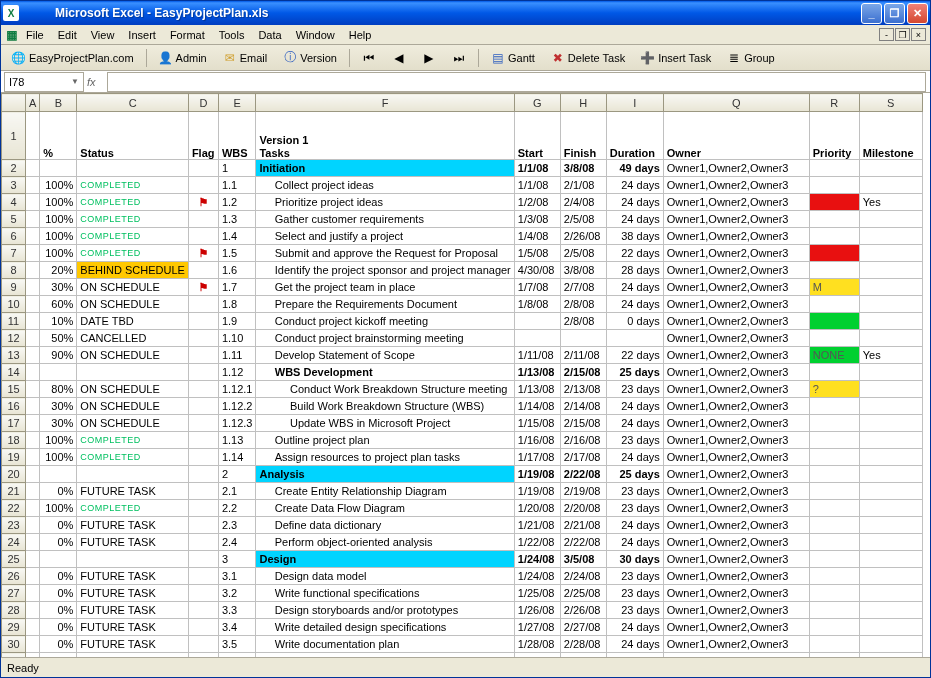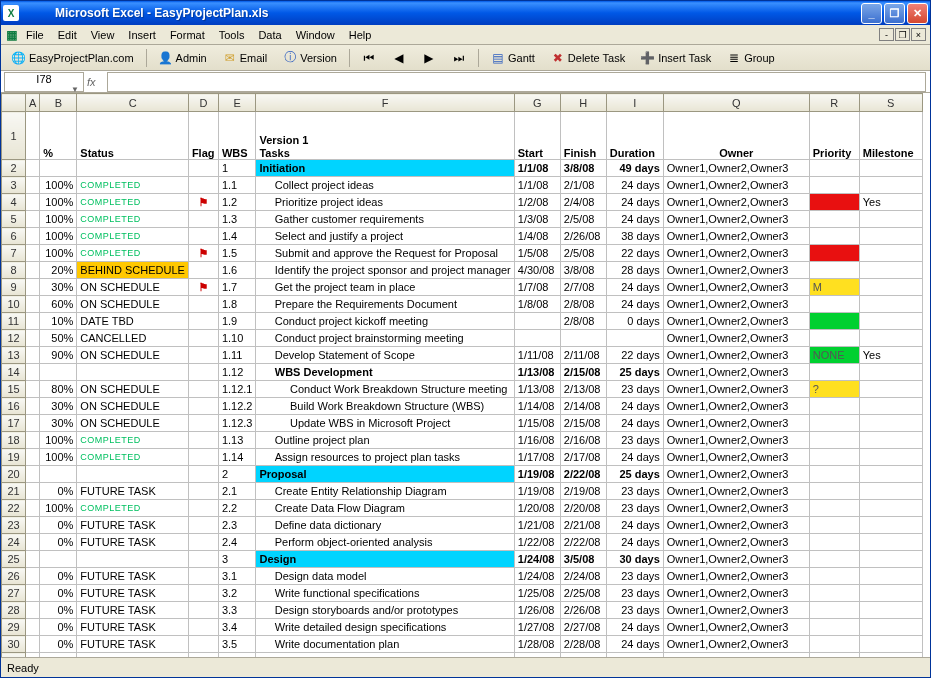--- a/index.html
+++ b/index.html
@@ -13,21 +13,21 @@
 .win-btn.close { background:linear-gradient(to bottom,#f08178,#d4472f); }
 .menubar { height:20px; background:#ece9d8; display:flex; align-items:center; padding:0 4px; gap:0; border-bottom:1px solid #aca899; }
 .menu-item { padding:2px 7px; cursor:pointer; }
 .mdi-btns { margin-left:auto; display:flex; gap:1px; }
 .mdi-btn { width:15px; height:13px; border:1px solid #808080; background:#ece9d8; font-size:9px; display:flex; align-items:center; justify-content:center; cursor:pointer; }
 .toolbar { height:26px; background:linear-gradient(to bottom,#efecdd,#e3dfcb); display:flex; align-items:center; padding:0 4px; gap:2px; border-bottom:1px solid #aca899; }
 .tb-btn { height:22px; padding:0 6px; display:flex; align-items:center; gap:3px; cursor:pointer; border:1px solid transparent; border-radius:3px; }
 .tb-sep { width:1px; height:18px; background:#aca899; margin:0 3px; }
 .ico { width:14px; height:14px; display:flex; align-items:center; justify-content:center; font-size:12px; }
 .formula-bar { height:22px; background:#fff; display:flex; align-items:center; border-bottom:1px solid #aca899; }
-.name-box { width:80px; height:20px; border:1px solid #aca899; margin:0 3px; padding:0 4px; display:flex; align-items:center; background:#fff;flex-direction:column; }
+.name-box { width:80px; height:20px; border:1px solid #aca899; margin:0 3px; padding:0 4px; display:flex; align-items:center; background:#fff; }
 .name-box .dd { margin-left:auto; color:#666; font-size:8px; }
 .fx-ico { width:20px; font-style:italic; color:#666; cursor:pointer; }
 .formula-input { flex:1; height:20px; border:1px solid #aca899; margin-right:4px; background:#fff; }
 .grid { flex:1; overflow:auto; background:#fff; position:relative; }
 table { border-collapse:collapse; table-layout:fixed; }
 th,td { border:1px solid #c0c0c0; height:17px; padding:0 3px; overflow:hidden; white-space:nowrap; text-overflow:clip; }
 th { background:linear-gradient(to bottom,#f8f8f4,#e8e5d4); font-weight:normal; text-align:center; color:#333; position:sticky; border-color:#9b9781; }
 thead th { top:0; z-index:3; height:18px; }
 tbody th { left:0; z-index:2; width:24px; text-align:center; }
 .corner { position:sticky; left:0; top:0; z-index:4; width:24px; }
@@ -181,21 +181,21 @@
             <td class="hdr" style="vertical-align: bottom;">%</td>
             <td class="hdr" style="vertical-align: bottom;">Status</td>
             <td class="hdr" style="vertical-align: bottom;">Flag</td>
             <td class="hdr" style="vertical-align: bottom;">WBS</td>
             <td style="height:48px;vertical-align:bottom">
               <div style="position:relative"><div style="position:absolute;bottom:13px;left:0;font-weight:bold">Version 1</div><b>Tasks</b></div>
             </td>
             <td class="hdr" style="vertical-align: bottom;">Start</td>
             <td class="hdr" style="vertical-align: bottom;">Finish</td>
             <td class="hdr" style="vertical-align: bottom;">Duration</td>
-            <td class="hdr" style="vertical-align: bottom; text-align: center;">Owner</td>
+            <td class="hdr" style="vertical-align: bottom;">Owner</td>
             <td class="hdr" style="vertical-align: bottom;">Priority</td>
             <td class="hdr" style="vertical-align: bottom;">Milestone</td>
           </tr>
           <tr>
             <th>2</th>
             <td></td>
             <td class="pct"></td>
             <td></td>
             <td></td>
             <td>1</td>
@@ -462,21 +462,21 @@
             <td></td>
             <td></td>
           </tr>
           <tr>
             <th>20</th>
             <td></td>
             <td class="pct"></td>
             <td></td>
             <td></td>
             <td>2</td>
-            <td class="phase"><b>Proposal</b></td>
+            <td class="phase"><b>Analysis</b></td>
             <td><b>1/19/08</b></td>
             <td><b>2/22/08</b></td>
             <td style="text-align:right"><b>25 days</b></td>
             <td>Owner1,Owner2,Owner3</td>
             <td></td>
             <td></td>
           </tr>
           <tr>
             <th>21</th>
             <td></td>

